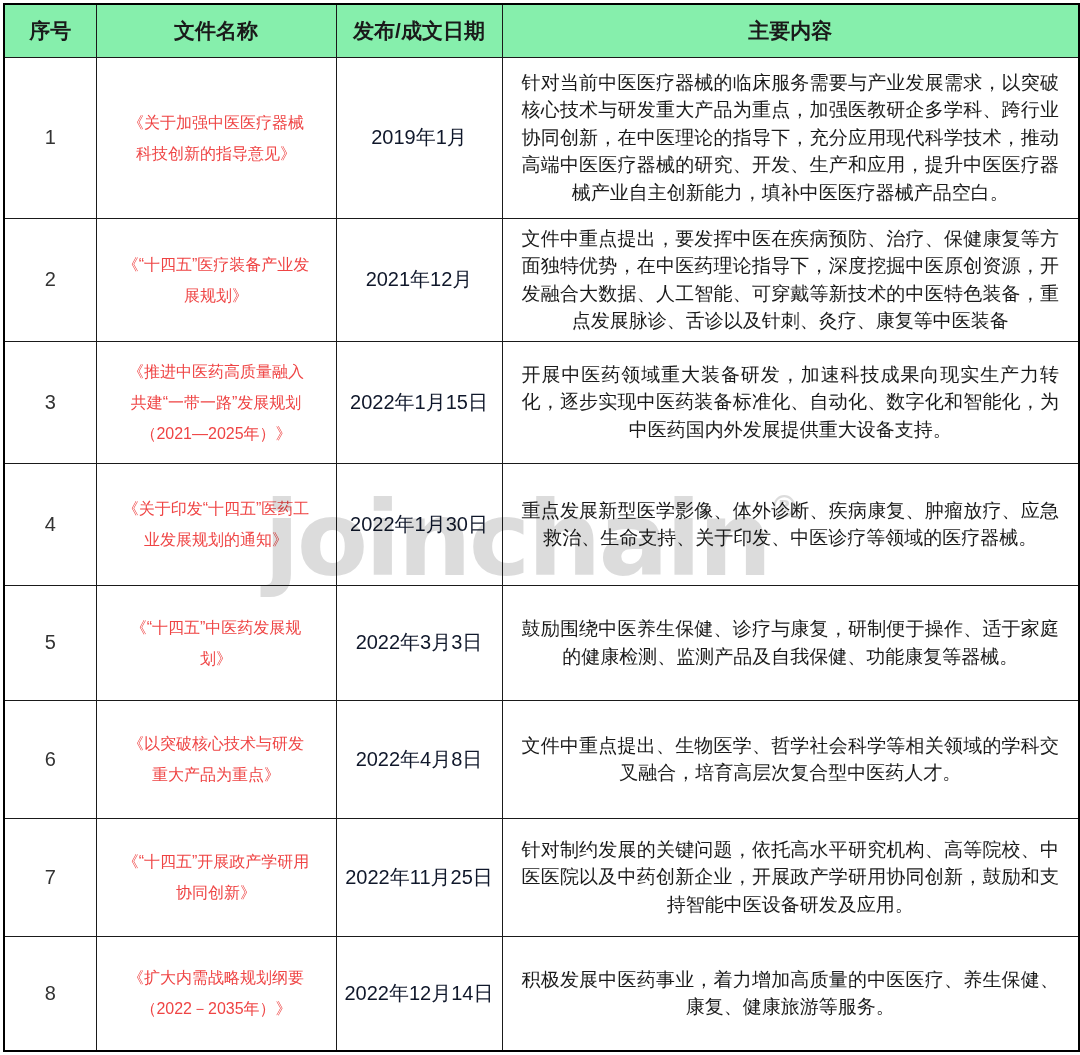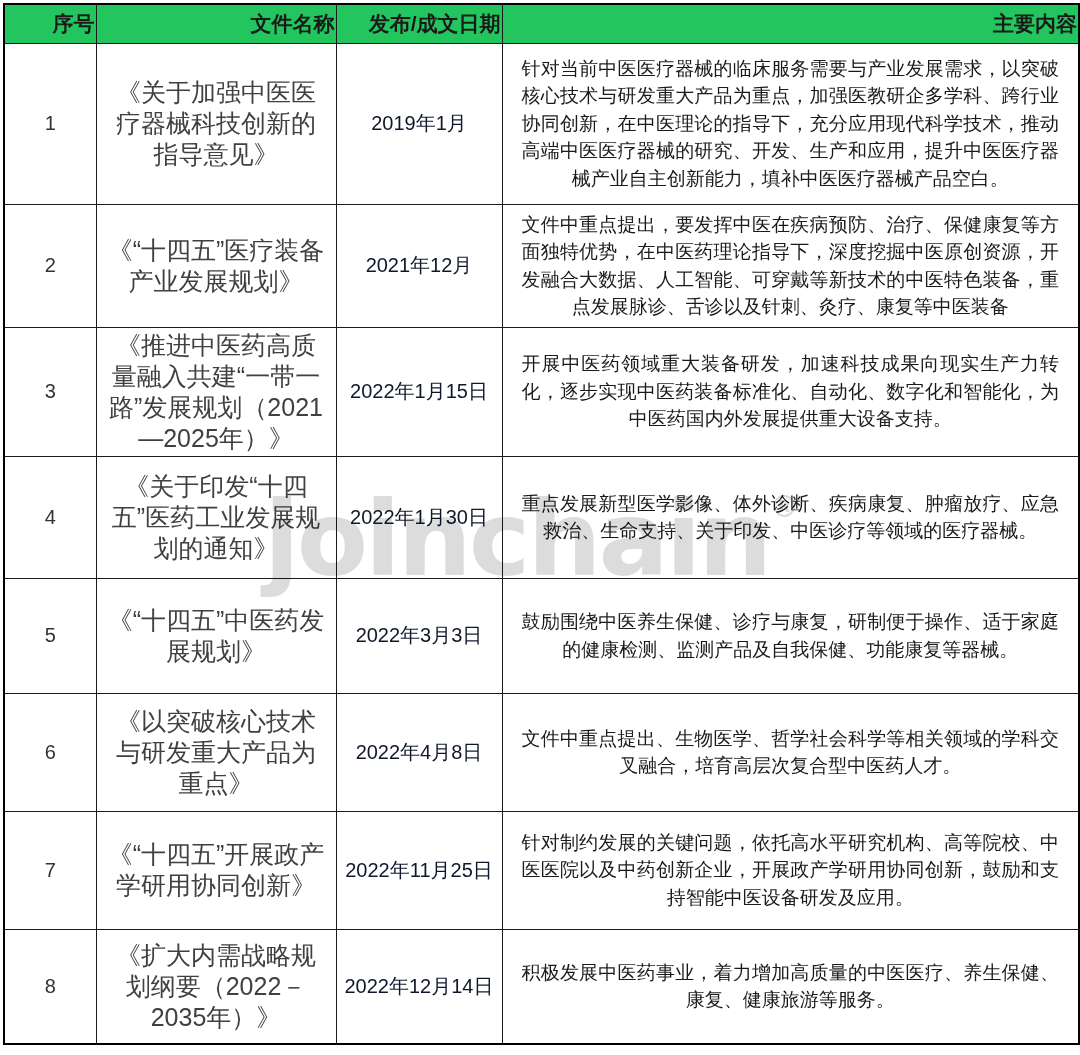--- a/index.html
+++ b/index.html
@@ -25,43 +25,43 @@
     border: 2px solid #000000;
   }
   table.policy-table th,
   table.policy-table td {
     border: 1px solid #1a1a1a;
     box-sizing: border-box;
     vertical-align: middle;
     overflow: hidden;
   }
   thead th {
-    background: #22c55e;
+    background: #86efac;
     font-weight: bold;
     font-size: 21px;
-    text-align: right;
-    height: 39px;
+    text-align: center;
+    height: 53px;
     border-bottom: 2px solid #000000;
   }
   col.c-no   { width: 92px;  }
   col.c-name { width: 240px; }
   col.c-date { width: 166px; }
   col.c-main { width: 577px; }
 
   td.col-no {
     text-align: center;
     font-size: 20px;
     color: #333333;
   }
   td.col-name {
     text-align: center;
-    font-size: 25px;
+    font-size: 16px;
     line-height: 31px;
-    padding: 2px 10px;
-    color: #404040;
+    padding: 2px 26px;
+    color: #ef4444;
   }
   td.col-date {
     text-align: center;
     font-size: 20px;
     color: #0f172a;
   }
   td.col-content {
     font-size: 19px;
     line-height: 27.5px;
     padding: 4px 19px;

